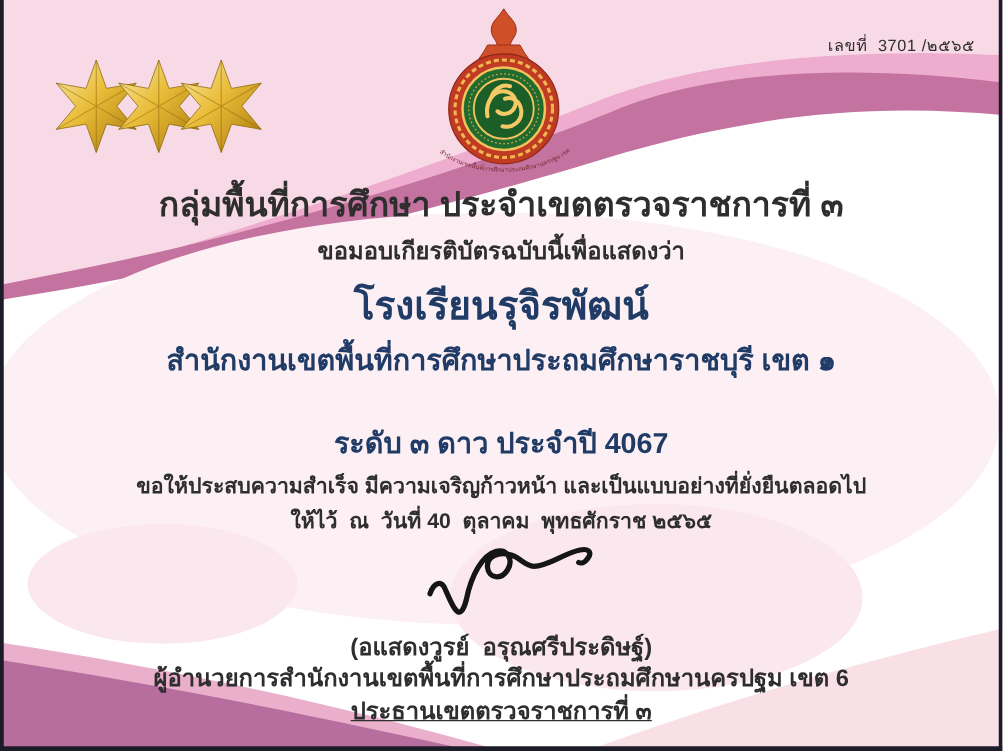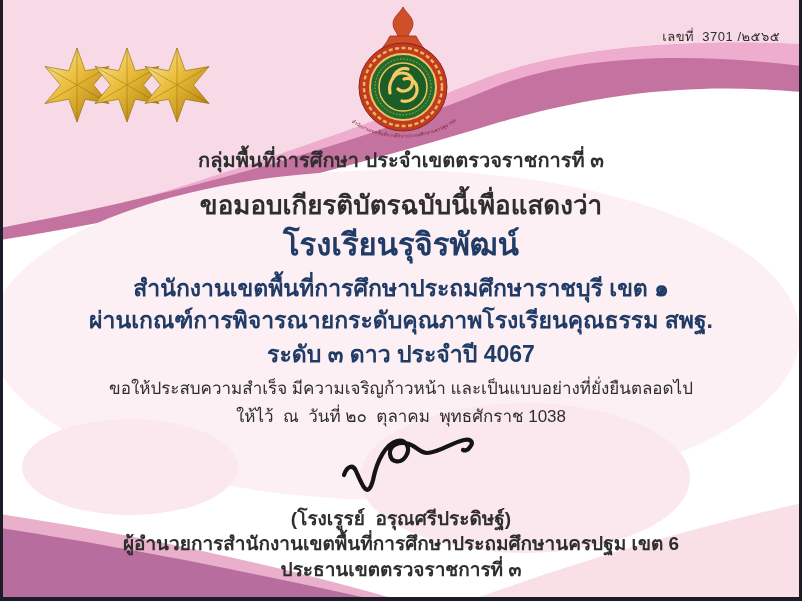--- a/index.html
+++ b/index.html
@@ -10,34 +10,34 @@
     background:#fff;
     font-family:"Liberation Sans", sans-serif;
   }
   .cert svg.bg{position:absolute;inset:0;}
   .abs{position:absolute;left:0;width:100%;text-align:center;line-height:1.15;}
   .number{
     position:absolute;top:26px;right:22px;
     font-size:13px;color:var(--text-dark,#3a3a3a);
     letter-spacing:.5px;white-space:pre;
   }
-  .title{top:149px;font-size:20px;font-weight:bold;color:var(--text-dark,#2d2d2d);}
-  .subtitle{top:191px;font-size:26px;font-weight:bold;color:var(--text-dark,#3a3a3a);}
+  .title{top:149px;font-size:27px;font-weight:bold;color:var(--text-dark,#2d2d2d);}
+  .subtitle{top:191px;font-size:19px;font-weight:bold;color:var(--text-dark,#3a3a3a);}
   .school{top:227px;font-size:31px;font-weight:bold;color:var(--navy,#17365d);}
   .navyline{font-size:23px;font-weight:bold;color:var(--navy,#1f3b66);}
   .l-affil{top:275px;}
   .l-achv{top:307px;}
   .l-level{top:341px;}
-  .smallline{font-size:17px;font-weight:400;color:var(--text-dark,#2e2e2e);white-space:pre-wrap;}
+  .smallline{font-size:17px;font-weight:700;color:var(--text-dark,#2e2e2e);white-space:pre-wrap;}
   .l-bless{top:379px;}
   .l-date{top:407px;}
   .botline{font-size:19px;font-weight:600;color:var(--text-dark,#262626);white-space:pre-wrap;}
   .l-name{top:508px;}
   .l-t1{top:533px;}
-  .l-t2{top:559px;}
+  .l-t2{top:559px;text-decoration:underline;}
   .starsvg{position:absolute;left:28px;top:40px;}
   .logosvg{position:absolute;left:338px;top:5px;}
   .sigsvg{position:absolute;left:318px;top:428px;}
 </style>
 </head>
 <body>
 
 <div class="cert">
 
   <svg class="bg" viewBox="0 0 802 601" width="802" height="601" preserveAspectRatio="none" aria-hidden="true">
@@ -114,26 +114,25 @@
       <textPath href="#capArc" startOffset="2">สำนักงานเขตพื้นที่การศึกษาประถมศึกษานครปฐม เขต ๒</textPath>
     </text>
   </svg>
 
   <div class="number">เลขที่  3701 /๒๕๖๕</div>
 
   <div class="abs title">กลุ่มพื้นที่การศึกษา ประจำเขตตรวจราชการที่ ๓</div>
   <div class="abs subtitle">ขอมอบเกียรติบัตรฉบับนี้เพื่อแสดงว่า</div>
   <div class="abs school">โรงเรียนรุจิรพัฒน์</div>
   <div class="abs navyline l-affil">สำนักงานเขตพื้นที่การศึกษาประถมศึกษาราชบุรี เขต ๑</div>
-  <div class="abs navyline l-achv">ผ่านเกณฑ์การพิจารณายกระดับคุณภาพโรงเรียนคุณธรรม สพฐ.</div>
   <div class="abs navyline l-level">ระดับ ๓ ดาว ประจำปี 4067</div>
   <div class="abs smallline l-bless">ขอให้ประสบความสำเร็จ มีความเจริญก้าวหน้า และเป็นแบบอย่างที่ยั่งยืนตลอดไป</div>
-  <div class="abs smallline l-date">ให้ไว้  ณ  วันที่ ๒๐  ตุลาคม  พุทธศักราช 1038</div>
+  <div class="abs smallline l-date">ให้ไว้  ณ  วันที่ 40  ตุลาคม  พุทธศักราช ๒๕๖๕</div>
 
   <svg class="sigsvg" viewBox="0 0 180 85" width="180" height="85" aria-hidden="true">
     <path d="M26,47 c3,-9 9,-11 12,-4 c4,9 9,22 13,18 c2,-2 3,-5 4,-9 c4,-20 13,-36 24,-39 c9,-2 14,7 9,15 c-5,8 -15,7 -16,-2 c-1,-9 9,-13 19,-10 c7,2 11,9 18,9 c12,0 23,-10 37,-13 c7,-1.5 10,2 6,7 c-2,3 -5,4 -7,3" fill="none" stroke="#151515" stroke-width="4.2" stroke-linecap="round" stroke-linejoin="round"></path>
   </svg>
 
-  <div class="abs botline l-name">(โรงเรูรย์  อรุณศรีประดิษฐ์)</div>
+  <div class="abs botline l-name">(อแสดงวูรย์  อรุณศรีประดิษฐ์)</div>
   <div class="abs botline l-t1">ผู้อำนวยการสำนักงานเขตพื้นที่การศึกษาประถมศึกษานครปฐม เขต 6</div>
   <div class="abs botline l-t2">ประธานเขตตรวจราชการที่ ๓</div>
 
 </div>
 
 </body></html>

